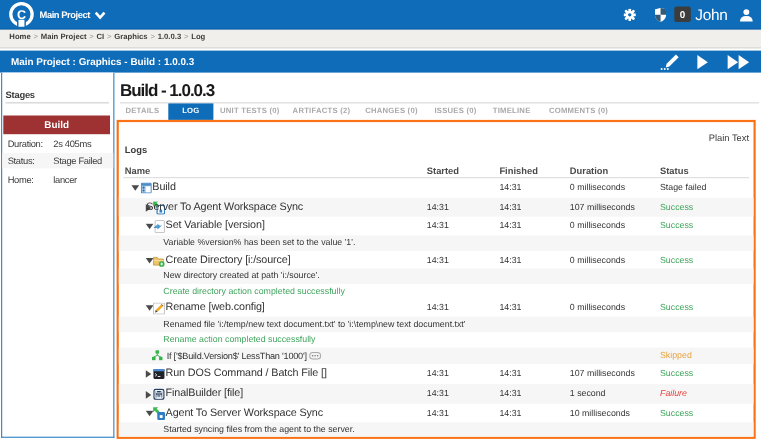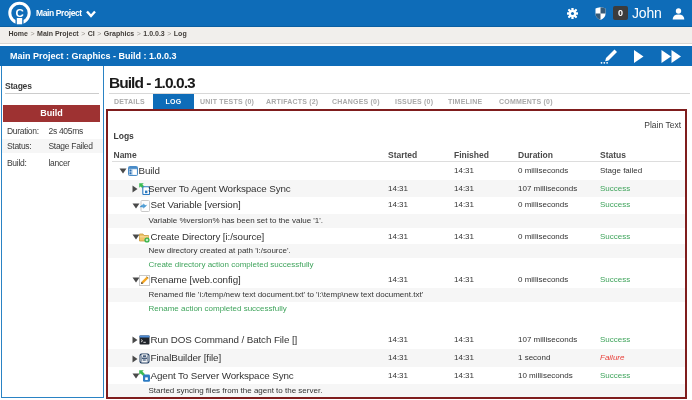--- a/index.html
+++ b/index.html
@@ -36,21 +36,21 @@
 
 
 #h1 { position:absolute; left:109px; top:72px; width:581px; height:21.5px; font-size:15.5px;
   font-weight:bold; color:#1a1a1a; border-bottom:1px solid #d8d8d8; line-height:22px; letter-spacing:-0.95px; }
 .tab { position:absolute; top:95px; height:14px; line-height:14px; font-size:7px; font-weight:bold; color:#a9a9a9; letter-spacing:0.2px; }
 #tab-log { position:absolute; left:153px; top:94px; width:41px; height:17px; background:#0e6cb8;
   color:#fff; font-size:7px; font-weight:bold; text-align:center; line-height:16px; letter-spacing:0.2px; }
 
 
 #panel { position:absolute; left:106px; top:109px; width:581px; height:290px;
-  border:2px solid #7f1d1d; background:#fff; }
+  border:2px solid #f97316; background:#fff; }
 
 #plaintext { position:absolute; right:4px; top:8.5px; font-size:8.5px; color:#3a3a3a; }
 #logs-lab { position:absolute; left:5.5px; top:19.5px; font-size:8.5px; font-weight:bold; color:#3a3a3a; }
 .hdr { position:absolute; top:38.5px; font-size:8.5px; font-weight:bold; color:#4a4a4a; }
 #hdr-line { position:absolute; left:4px; top:49.5px; width:569px; height:1px; background:#dddddd; }
 .row { position:absolute; left:0; width:577px; }
 .row.alt { background:#f6f6f6; }
 .cell { position:absolute; top:0; font-size:8px; color:#333; }
 .c-start { left:280px; }
 .c-fin { left:346px; }
@@ -135,21 +135,21 @@
     <div id="sb-build">Build</div>
     <div class="sbrow" style="top:56.6px;height:16.5px;line-height:16.5px">
         <span class="lab">Duration:</span>
         <span class="val">2s 405ms</span>
       </div>
     <div class="sbrow" style="top:73.1px;height:14px;line-height:14px;background:#f6f6f6">
         <span class="lab">Status:</span>
         <span class="val">Stage Failed</span>
       </div>
     <div class="sbrow" style="top:89px;height:16px;line-height:16px">
-        <span class="lab">Build:</span>
+        <span class="lab">Home:</span>
         <span class="val">lancer</span>
       </div>
   </div>
 
   <div id="h1">Build - 1.0.0.3</div>
   <span class="tab" style="left:114px">DETAILS</span>
   <div id="tab-log">LOG</div>
   <span class="tab" style="left:200px">UNIT TESTS (0)</span>
   <span class="tab" style="left:266px">ARTIFACTS (2)</span>
   <span class="tab" style="left:332px">CHANGES (0)</span>
@@ -186,21 +186,21 @@
 
     <div class="row alt" style="top:68.5px;height:17.5px;line-height:17.5px">
       <svg class="caret" style="left:23.5px;top:5.5px" width="6" height="8">
           <path d="M0.5 0.5 L5.5 4 L0.5 7.5 Z" fill="#4a4a4a"></path>
         </svg>
       <svg class="icon" style="left:30.5px;top:3px" width="11" height="12" viewBox="0 0 11 12">
         <path d="M0.2 0.2 L4.8 0.2 L3.4 1.6 L6 4.2 L4.2 6 L1.6 3.4 L0.2 4.8 Z" fill="#3dbb54"></path>
         <rect x="3.8" y="3.8" width="6.8" height="7.8" rx="1" fill="#fff" stroke="#2e7cc3" stroke-width="1.1"></rect>
         <rect x="6" y="7.6" width="2.4" height="2.6" fill="#2e7cc3"></rect>
       </svg>
-      <span class="nm" style="left:40px">Server To Agent Workspace Sync</span>
+      <span class="nm" style="left:25px">Server To Agent Workspace Sync</span>
       <span class="cell c-start">14:31</span>
       <span class="cell c-fin">14:31</span>
       <span class="cell c-dur">107 milliseconds</span>
       <span class="cell c-stat ok">Success</span>
     </div>
 
     <div class="row" style="top:86px;height:16.5px;line-height:16.5px">
       <svg class="caret" style="left:23.5px;top:5.5px" width="8" height="6">
           <path d="M0.5 0.5 L7.5 0.5 L4 5.5 Z" fill="#4a4a4a"></path>
         </svg>
@@ -263,20 +263,38 @@
     </div>
 
     <div class="row alt" style="top:177px;height:14px;line-height:14px">
       <span class="msg">Renamed file 'i:/temp/new text document.txt' to 'i:\temp\new text document.txt'</span>
     </div>
 
     <div class="row" style="top:191px;height:14px;line-height:14px">
       <span class="msg grn">Rename action completed successfully</span>
     </div>
 
+    <div class="row alt" style="top:205px;height:14.5px;line-height:14.5px">
+      <svg class="icon" style="left:30px;top:2px" width="10" height="10" viewBox="0 0 10 10">
+        <g fill="#37b34a">
+          <rect x="3.4" y="0.3" width="3.2" height="3.2" rx="0.6"></rect>
+          <rect x="0.2" y="6.4" width="3.2" height="3.2" rx="0.6"></rect>
+          <rect x="6.6" y="6.4" width="3.2" height="3.2" rx="0.6"></rect>
+        </g>
+        <path d="M5 3.5 L5 5 M5 5 L1.8 6.5 M5 5 L8.2 6.5" stroke="#37b34a" stroke-width="0.9" fill="none"></path>
+      </svg>
+      <span class="nm" style="left:43.5px;font-size:8.3px;letter-spacing:-0.2px">If ['$Build.Version$' LessThan '1000']</span>
+      <svg class="icon" style="left:173px;top:3.5px" width="11" height="7" viewBox="0 0 11 7">
+        <rect x="0.5" y="0.5" width="10" height="6" rx="3" fill="#f2f2f2" stroke="#aaa"></rect>
+        <circle cx="3.2" cy="3.5" r="0.7" fill="#777"></circle>
+          <circle cx="5.5" cy="3.5" r="0.7" fill="#777"></circle>
+          <circle cx="7.8" cy="3.5" r="0.7" fill="#777"></circle>
+      </svg>
+      <span class="cell c-stat skip">Skipped</span>
+    </div>
 
     <div class="row" style="top:219.5px;height:18px;line-height:18px">
       <svg class="caret" style="left:23.5px;top:5.5px" width="6" height="8">
           <path d="M0.5 0.5 L5.5 4 L0.5 7.5 Z" fill="#4a4a4a"></path>
         </svg>
       <svg class="icon" style="left:30.5px;top:4px" width="11" height="10" viewBox="0 0 11 10">
         <rect x="0.5" y="0.5" width="10" height="9" rx="1" fill="#20242a"></rect>
         <rect x="0.5" y="0.5" width="10" height="2" fill="#4d8bd6"></rect>
         <path d="M2 4.5 L3.6 5.8 L2 7.1" stroke="#e8e8e8" stroke-width="0.9" fill="none"></path>
         <path d="M4.4 7.3 L6.8 7.3" stroke="#e8e8e8" stroke-width="0.9"></path>

